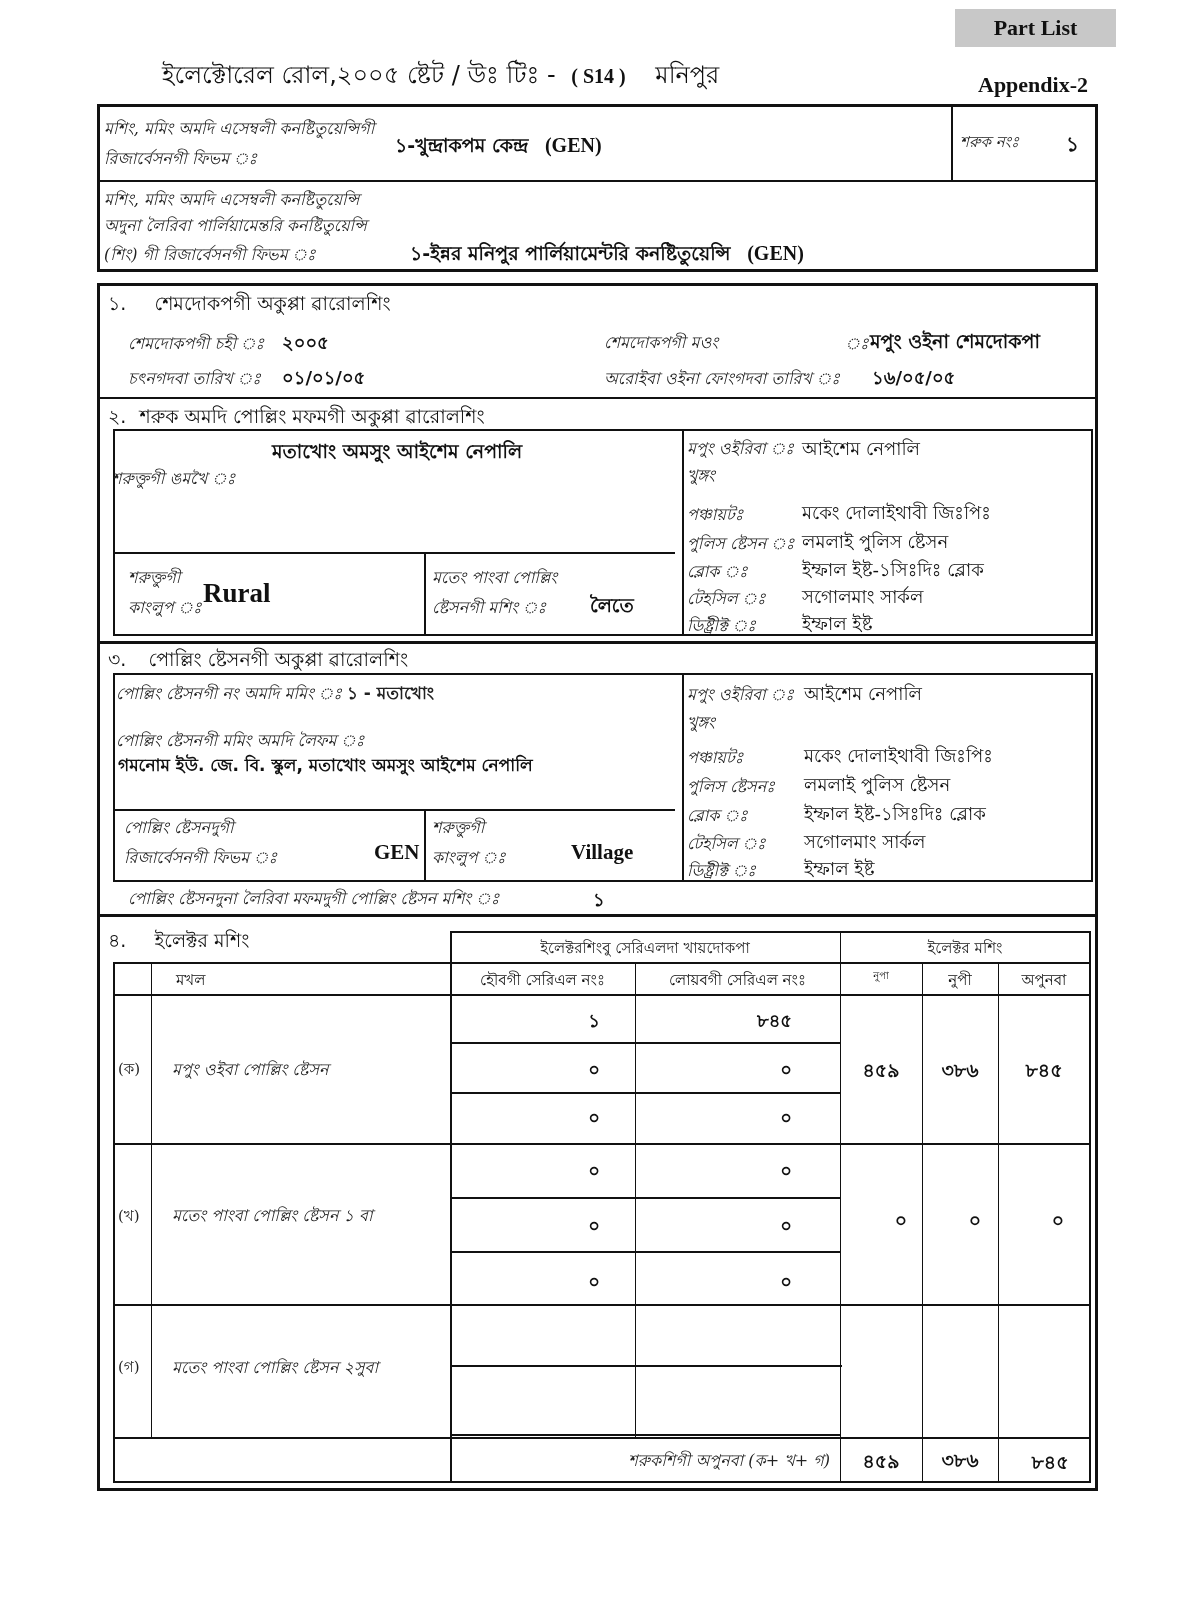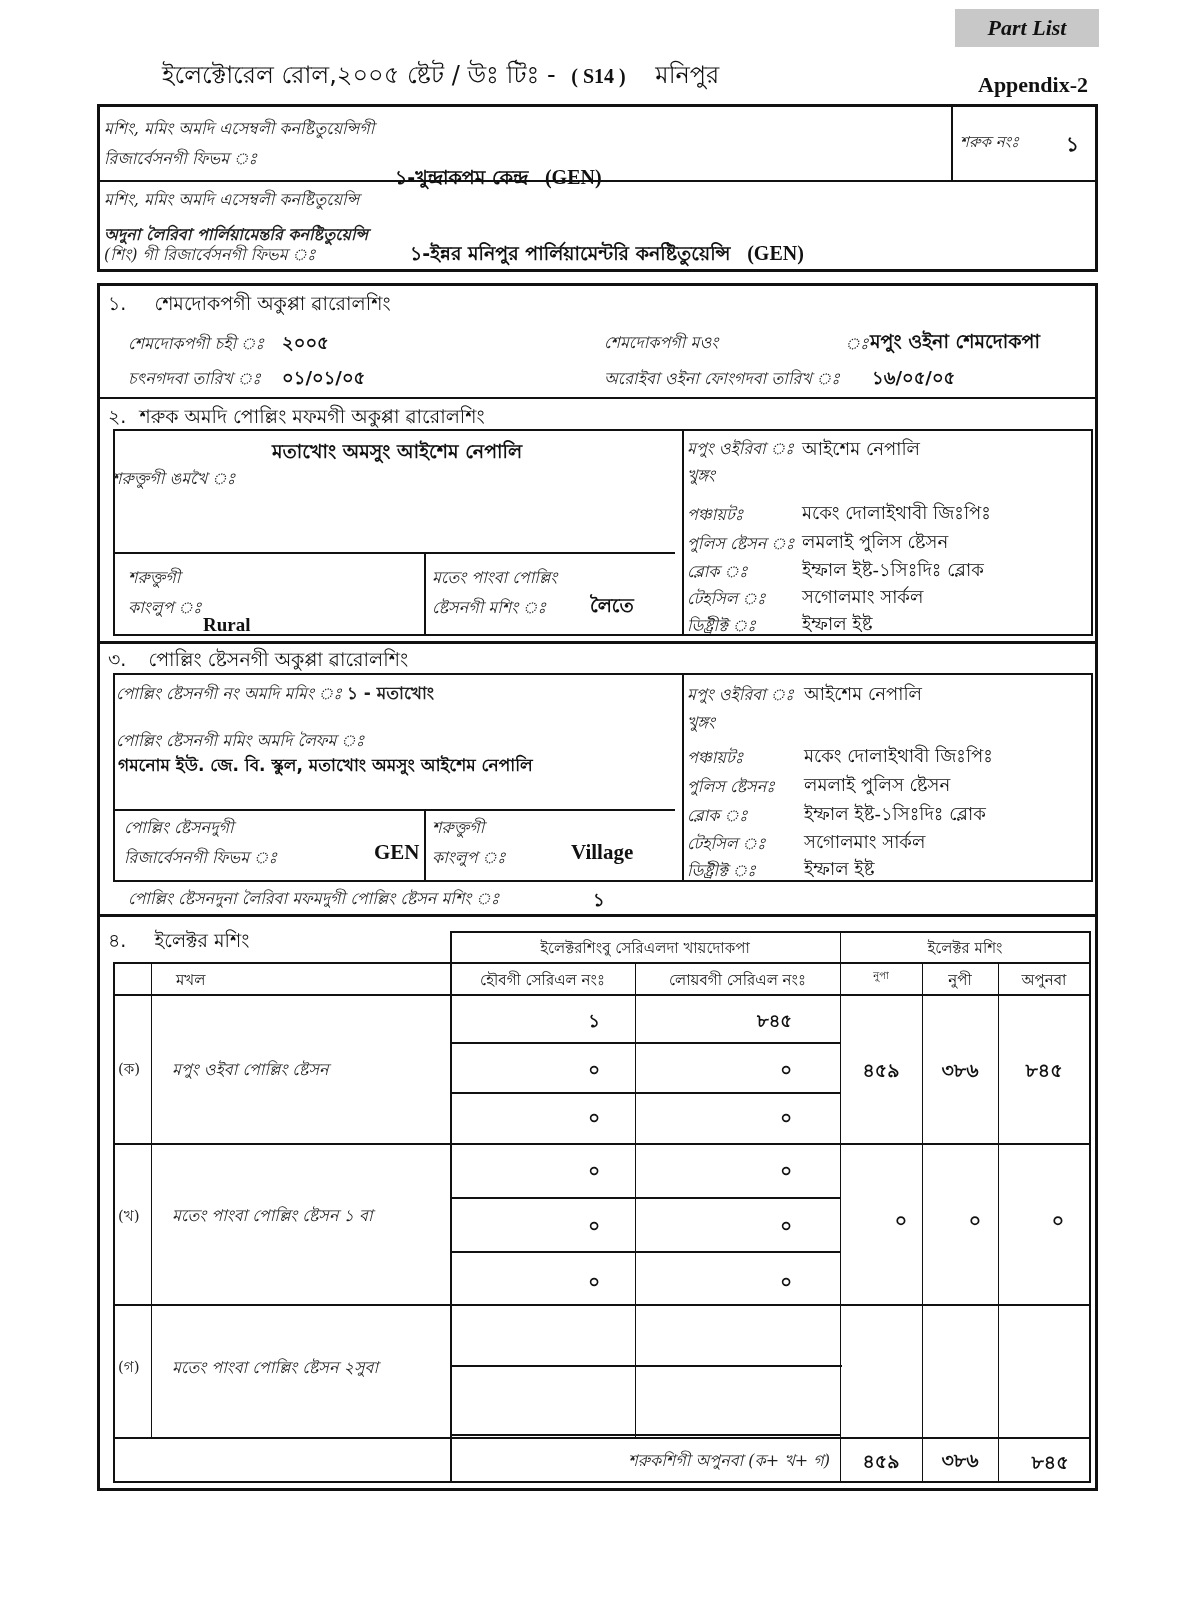--- a/index.html
+++ b/index.html
@@ -11,51 +11,51 @@
   .serif { font-family: "Liberation Serif", serif; }
   .box { position: absolute; border: 2px solid #111; box-sizing: border-box; }
   .thick { border-width: 3px; }
   .hl { position: absolute; height: 0; border-top: 2px solid #111; }
   .vl { position: absolute; width: 0; border-left: 2px solid #111; }
   .vl1 { position: absolute; width: 0; border-left: 1px solid #111; }
   .sec-title { font-size: 19px; }
   .val { font-size: 18px; }
   .num { font-size: 18px; font-weight: bold; text-align: right; }
   .cnum { font-size: 19px; font-weight: bold; text-align: center; }
-  .part-list { left: 955px; top: 9px; width: 144px; height: 38px; background: #c8c8c8;
+  .part-list { left: 955px; top: 9px; width: 161px; height: 38px; background: #c8c8c8;
                display: flex; align-items: center; justify-content: center;
-               font-family: "Liberation Serif", serif; font-style: italic; font-weight: bold; font-size: 22px; text-align: right; }
+               font-family: "Liberation Serif", serif; font-weight: bold; font-size: 22px; text-align: right; }
 </style>
 </head>
 <body>
 
 <div class="abs part-list">Part List</div>
 
 <div class="abs" style="left:162px; top:56px; font-size:24px; white-space:nowrap;">
   <span>ইলেক্টোরেল রোল,২০০৫ ষ্টেট / উঃ টিঃ -</span>
   <span class="serif bd" style="font-size:20px; margin-left:8px;">( S14 )</span>
   <span style="margin-left:22px;">মনিপুর</span>
 </div>
 <div class="abs serif bd" style="left:978px; top:72px; font-size:22px;">Appendix-2</div>
 
 <div class="box thick" style="left:97px; top:104px; width:1001px; height:168px;"></div>
 <div class="hl" style="left:97px; top:180px; width:1001px;"></div>
 <div class="vl" style="left:951px; top:104px; height:77px;"></div>
 
 <div class="abs it" style="left:104px; top:116px;">মশিং, মমিং অমদি এসেম্বলী কনষ্টিতুয়েন্সিগী</div>
 <div class="abs it" style="left:104px; top:146px;">রিজার্বেসনগী ফিভম ঃ</div>
-<div class="abs val bd" style="left:395px; top:163px; font-size:19px;">
+<div class="abs val bd" style="left:395px; top:131px; font-size:19px;">
   <span>১-খুন্দ্রাকপম কেন্দ্র</span>
   <span class="serif" style="margin-left:10px; font-size:20px;">(GEN)</span>
 </div>
 <div class="abs it" style="left:960px; top:130px; font-size:15px;">শরুক নংঃ</div>
 <div class="abs val bd" style="left:1066px; top:129px; font-size:20px;">১</div>
 
 <div class="abs it" style="left:104px; top:187px;">মশিং, মমিং অমদি এসেম্বলী কনষ্টিতুয়েন্সি</div>
-<div class="abs it" style="left:104px; top:222px;font-weight:bold;">অদুনা লৈরিবা পার্লিয়ামেন্তরি কনষ্টিতুয়েন্সি</div>
+<div class="abs it" style="left:104px; top:213px;">অদুনা লৈরিবা পার্লিয়ামেন্তরি কনষ্টিতুয়েন্সি</div>
 <div class="abs it" style="left:104px; top:242px;">(শিং) গী রিজার্বেসনগী ফিভম ঃ</div>
 <div class="abs val bd" style="left:410px; top:239px; font-size:19px;">
   <span>১-ইন্নর মনিপুর পার্লিয়ামেন্টরি কনষ্টিতুয়েন্সি</span>
   <span class="serif" style="margin-left:10px; font-size:20px;">(GEN)</span>
 </div>
 
 <div class="box thick" style="left:97px; top:283px; width:1001px; height:1208px;"></div>
 
 <div class="abs sec-title" style="left:108px; top:289px;">
   <span>১.</span>
@@ -79,21 +79,21 @@
 </div>
 <div class="box" style="left:113px; top:429px; width:980px; height:207px;"></div>
 <div class="hl" style="left:113px; top:552px; width:562px;"></div>
 <div class="vl" style="left:424px; top:552px; height:84px;"></div>
 <div class="vl" style="left:682px; top:429px; height:207px;"></div>
 
 <div class="abs it" style="left:112px; top:441px;margin-top:25px;">শরুক্তুগী ঙমখৈ ঃ</div>
 <div class="abs val bd" style="left:272px; top:437px; font-size:19px;">মতাখোং অমসুং আইশেম নেপালি</div>
 <div class="abs it" style="left:128px; top:565px;">শরুক্তুগী</div>
 <div class="abs it" style="left:128px; top:595px;">কাংলুপ ঃ</div>
-<div class="abs serif bd" style="left:203px; top:614px; font-size:19px;">Rural</div>
+<div class="abs serif bd" style="left:203px; top:578px; font-size:27px;">Rural</div>
 <div class="abs it" style="left:432px; top:565px;">মতেং পাংবা পোল্লিং</div>
 <div class="abs it" style="left:432px; top:595px;">ষ্টেসনগী মশিং ঃ</div>
 <div class="abs val bd" style="left:590px; top:591px; font-size:19px;">লৈতে</div>
 
 <div class="abs it" style="left:687px; top:436px;">মপুং ওইরিবা ঃ</div>
 <div class="abs val" style="left:802px; top:435px;">আইশেম নেপালি</div>
 <div class="abs it" style="left:687px; top:463px;">খুঙ্গং</div>
 <div class="abs it" style="left:687px; top:502px;">পঞ্চায়টঃ</div>
 <div class="abs val" style="left:802px; top:499px;">মকেং দোলাইথাবী জিঃপিঃ</div>
 <div class="abs it" style="left:687px; top:531px;">পুলিস ষ্টেসন ঃ</div>

